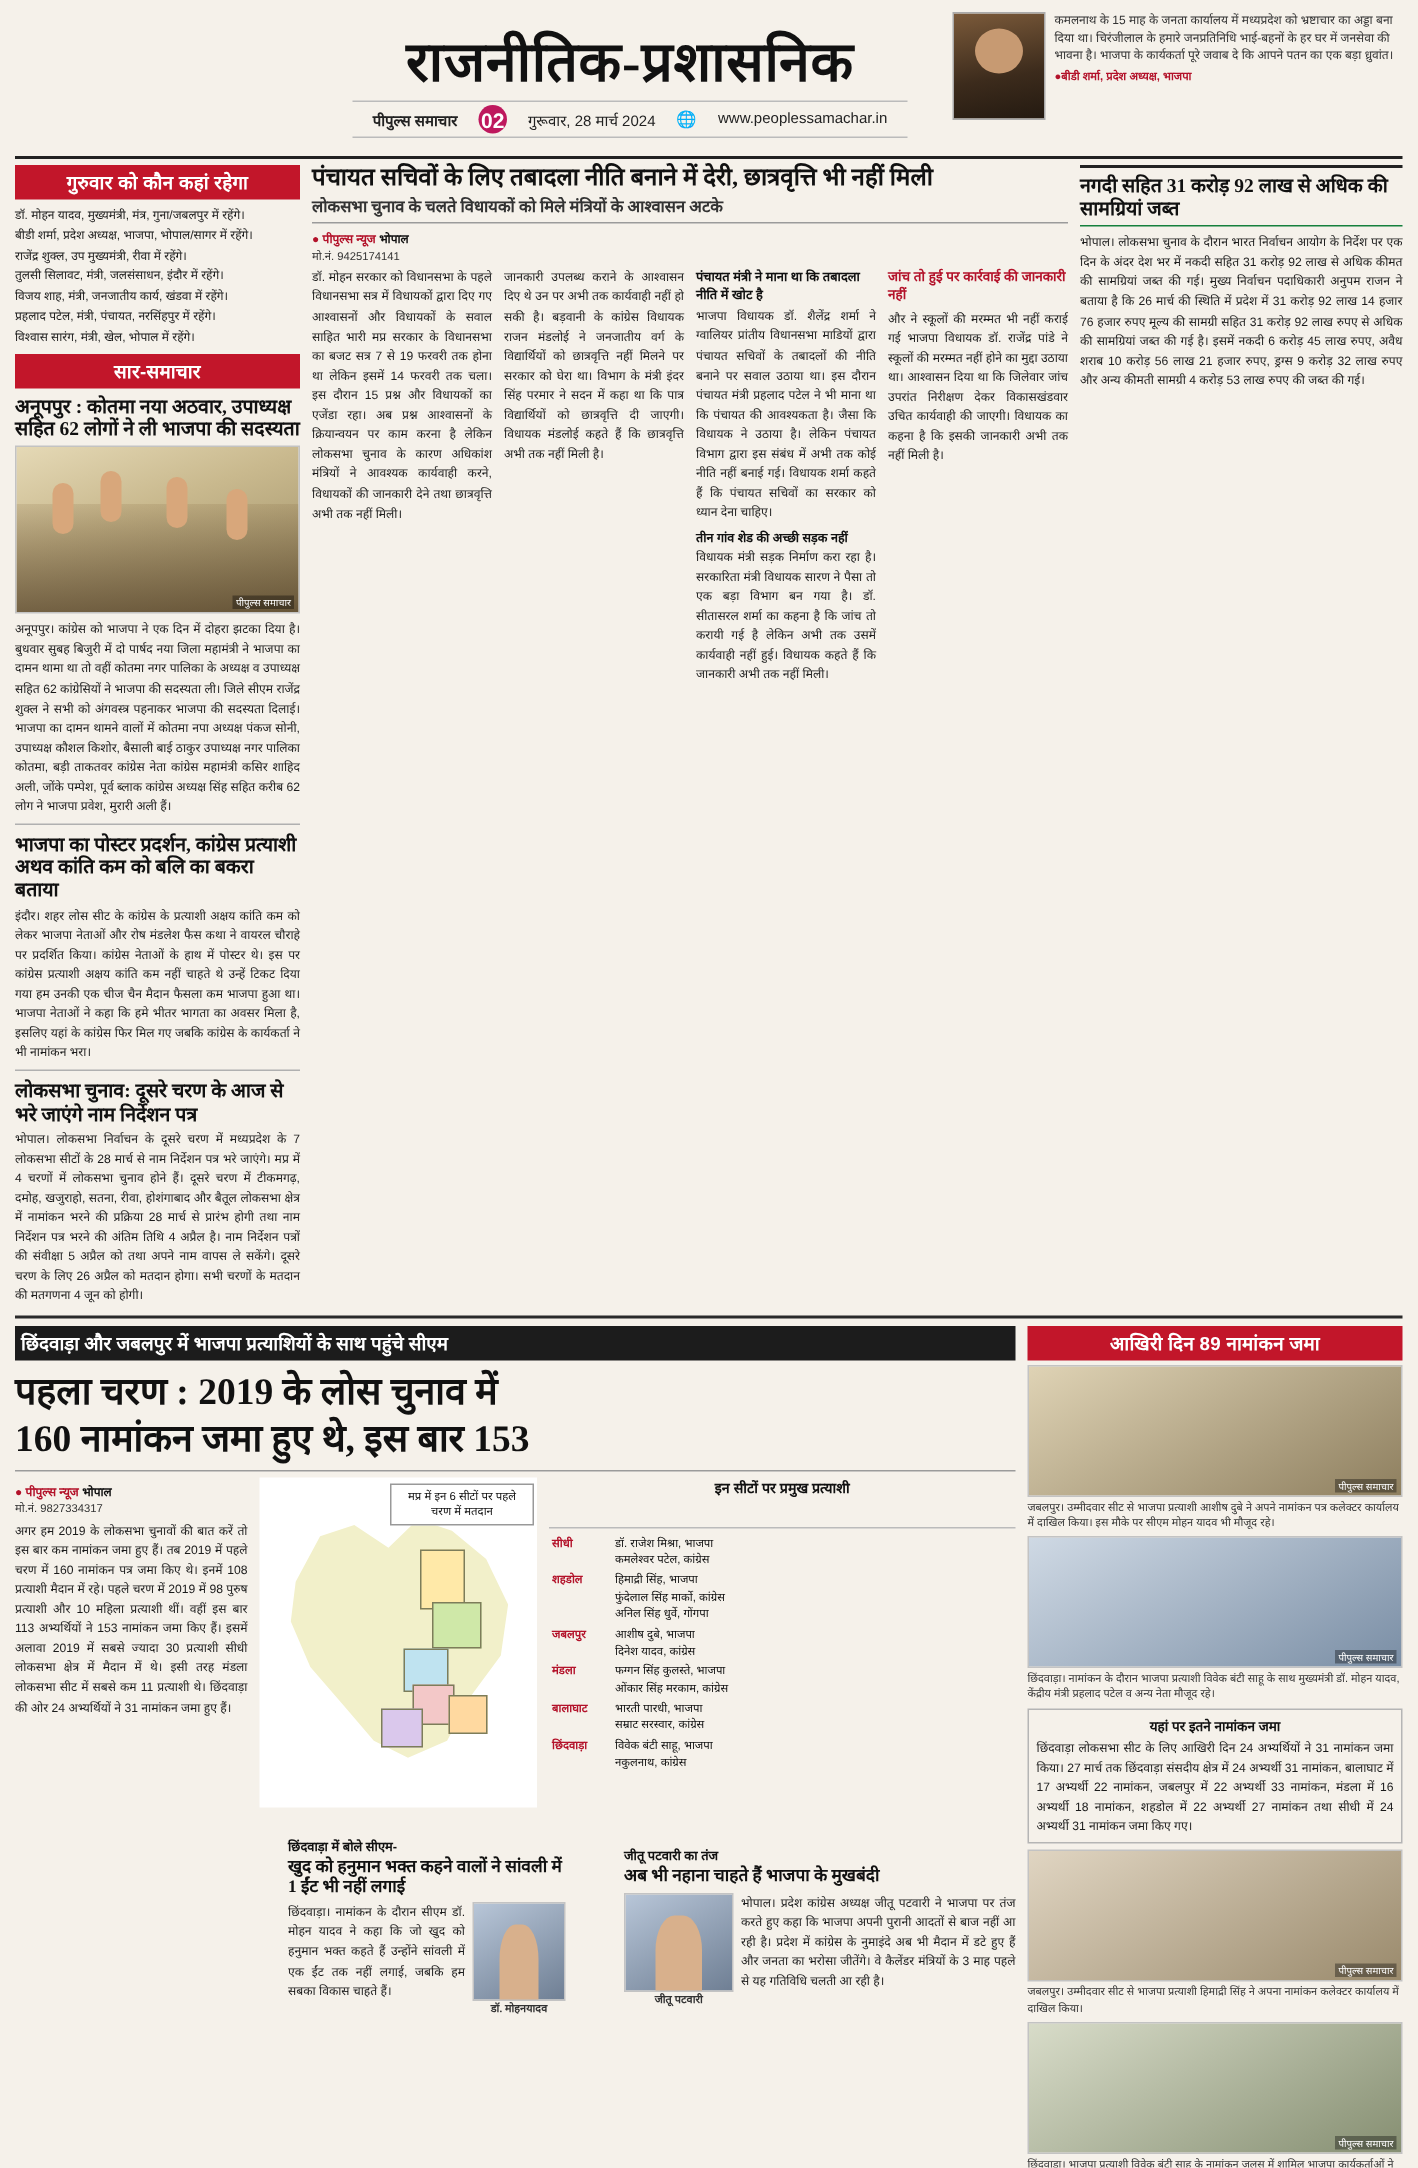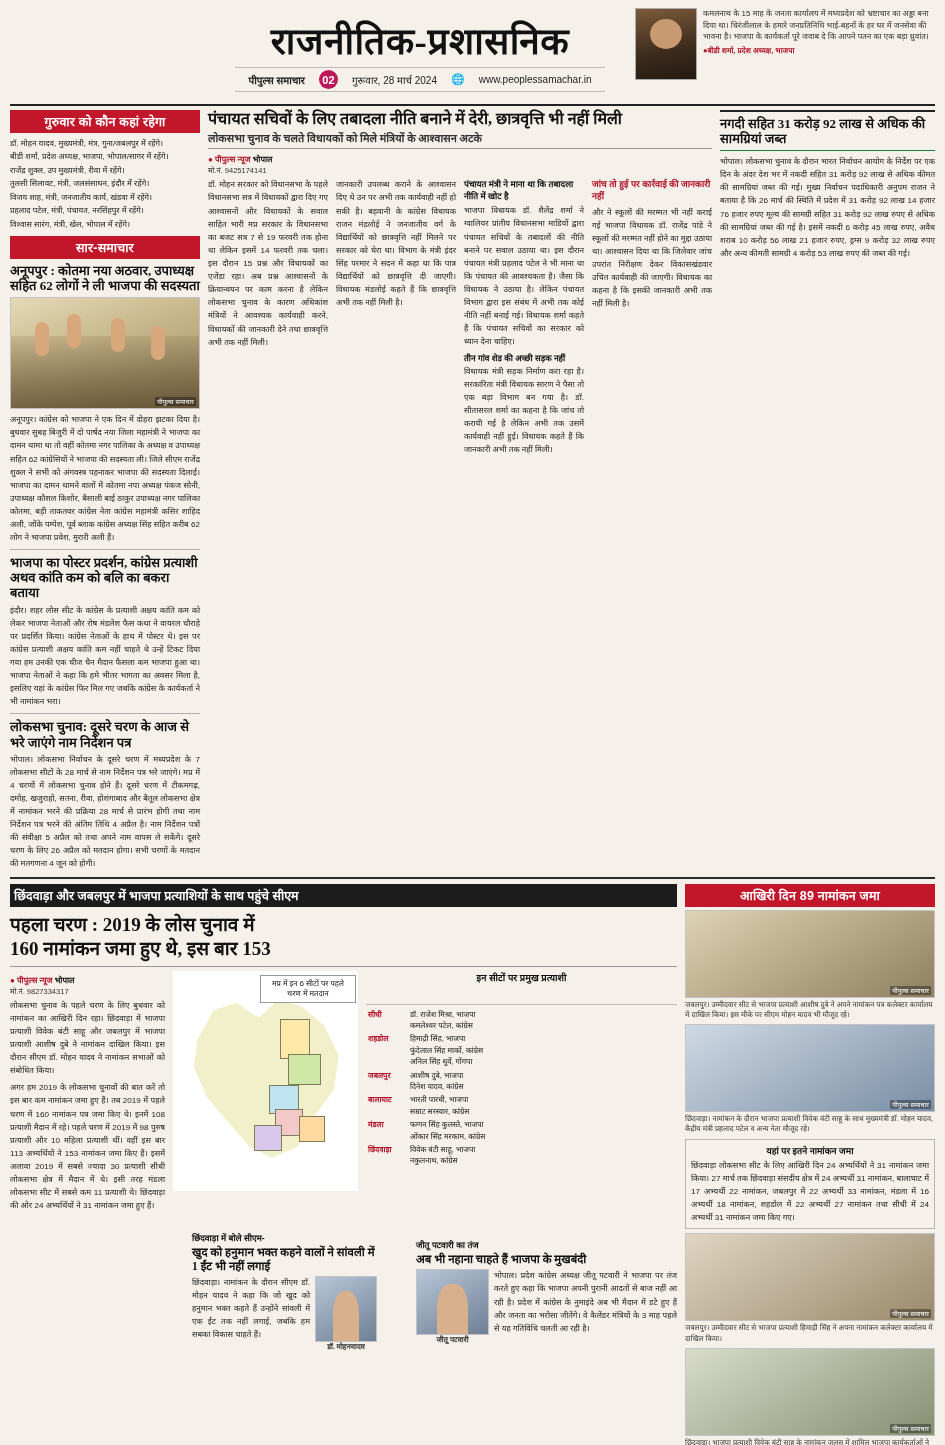--- a/index.html
+++ b/index.html
@@ -34,21 +34,21 @@
   }
   .mast-bar {
     display:flex; align-items:center; justify-content:center; gap:14px;
     font-size: 10px; color:#222;
     border-top: 1px solid #bbb; border-bottom: 1px solid #bbb;
     padding: 2px 0; margin: 0 30px;
   }
   .pageno {
     display:inline-flex; align-items:center; justify-content:center;
     width: 19px; height:19px; border-radius:50%;
-    background:#be185d; color:#fff; font-size:11px; font-weight:bold;
+    background:#be185d; color:#fff; font-size:14px; font-weight:bold;
   }
   .brandname { font-weight:bold; font-size:10px; }
   .globe { font-size:11px; }
   .mast-photo {
     width: 62px; height: 72px; background: linear-gradient(170deg,#7b5a3a,#3c2b1c 60%,#241a11);
     border:1px solid #aaa; position:relative; flex:none;
   }
   .mast-photo:after{
     content:""; position:absolute; left:14px; top:10px; width:32px; height:30px; border-radius:50%;
     background:#c79a72;
@@ -134,21 +134,21 @@
 
   
   .rphoto { width:100%; height:88px; margin-bottom:2px; }
   .rphoto.p1 { background:linear-gradient(150deg,#dfd3b5,#8e7f5f); }
   .rphoto.p2 { background:linear-gradient(150deg,#cfd9e4,#7a8ea5); }
   .rphoto.p3 { background:linear-gradient(150deg,#e0d5c2,#9a8a6c); }
   .rphoto.p4 { background:linear-gradient(150deg,#d8dcc9,#868f72); }
 
   .boxline { border:1px solid #b5b5b5; padding:4px 5px; }
 
-  .hl-big { font-size:19px; }
+  .hl-big { font-size:25px; }
   .hl-mid { font-size:16px; }
   .hl-sm  { font-size:13px; }
 
   .section-sep { height:2px; background:#2a2a2a; margin:6px 0 5px; }
   .thin-sep { height:1px; background:#b0b0b0; margin:5px 0; }
 
   .redtext { color:#b3122a; font-weight:bold; }
   .center { text-align:center; }
   .b { font-weight:bold; }
 </style>
@@ -262,21 +262,20 @@
 
       <div style="display:flex;gap:8px;">
 
         <div style="width:155px;">
           <div class="byline">
             <span>●</span>
             <span>पीपुल्स न्यूज</span>
             <span class="loc">भोपाल</span>
           </div>
           <div class="mob">मो.नं. 9827334317</div>
-          <div class="body-text">लोकसभा चुनाव के पहले चरण के लिए बुधवार को नामांकन का आखिरी दिन रहा। छिंदवाड़ा में भाजपा प्रत्याशी विवेक बंटी साहू और जबलपुर में भाजपा प्रत्याशी आशीष दुबे ने नामांकन दाखिल किया। इस दौरान सीएम डॉ. मोहन यादव ने नामांकन सभाओं को संबोधित किया।</div>
           <div class="body-text" style="margin-top:4px;">अगर हम 2019 के लोकसभा चुनावों की बात करें तो इस बार कम नामांकन जमा हुए हैं। तब 2019 में पहले चरण में 160 नामांकन पत्र जमा किए थे। इनमें 108 प्रत्याशी मैदान में रहे। पहले चरण में 2019 में 98 पुरुष प्रत्याशी और 10 महिला प्रत्याशी थीं। वहीं इस बार 113 अभ्यर्थियों ने 153 नामांकन जमा किए हैं। इसमें अलावा 2019 में सबसे ज्यादा 30 प्रत्याशी सीधी लोकसभा क्षेत्र में मैदान में थे। इसी तरह मंडला लोकसभा सीट में सबसे कम 11 प्रत्याशी थे। छिंदवाड़ा की ओर 24 अभ्यर्थियों ने 31 नामांकन जमा हुए हैं।</div>
         </div>
 
         <div style="width:185px;">
           <div class="mapwrap">
             <div class="mpmap">
               <div class="mp-shape"></div>
               <div class="mp-reg" style="left:58%;top:22%;width:16%;height:18%;background:#ffe9a8;"></div>
               <div class="mp-reg" style="left:62%;top:38%;width:18%;height:14%;background:#cfe8a8;"></div>
               <div class="mp-reg" style="left:52%;top:52%;width:16%;height:13%;background:#bfe3f0;"></div>
@@ -308,31 +307,31 @@
               </td>
             </tr>
             <tr>
               <td class="seat">जबलपुर</td>
               <td class="names">
                 <div>आशीष दुबे, भाजपा</div>
                 <div>दिनेश यादव, कांग्रेस</div>
               </td>
             </tr>
             <tr>
+              <td class="seat">मंडला</td>
+              <td class="names">
+                <div>फग्गन सिंह कुलस्ते, भाजपा</div>
+                <div>ओंकार सिंह मरकाम, कांग्रेस</div>
+              </td>
+            </tr>
+            <tr>
               <td class="seat">बालाघाट</td>
               <td class="names">
                 <div>भारती पारधी, भाजपा</div>
                 <div>सम्राट सरस्वार, कांग्रेस</div>
-              </td>
-            </tr>
-            <tr>
-              <td class="seat">मंडला</td>
-              <td class="names">
-                <div>फग्गन सिंह कुलस्ते, भाजपा</div>
-                <div>ओंकार सिंह मरकाम, कांग्रेस</div>
               </td>
             </tr>
             <tr>
               <td class="seat">छिंदवाड़ा</td>
               <td class="names">
                 <div>विवेक बंटी साहू, भाजपा</div>
                 <div>नकुलनाथ, कांग्रेस</div>
               </td>
             </tr>
           </tbody>

